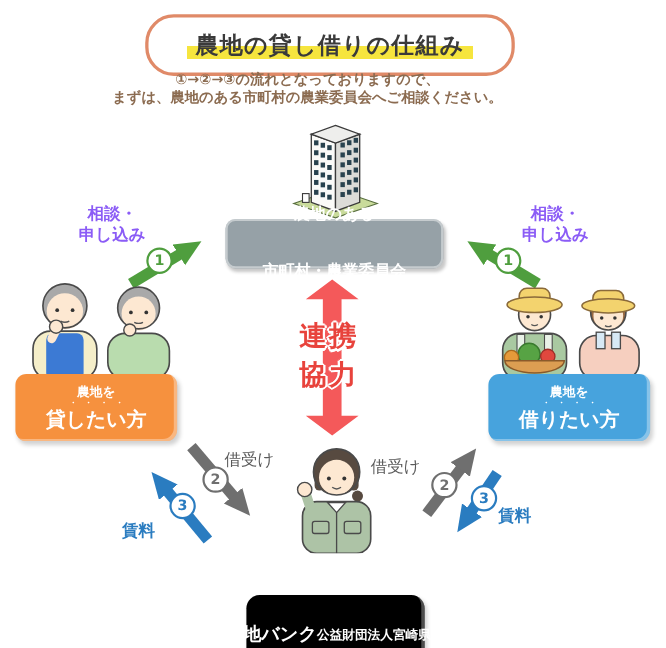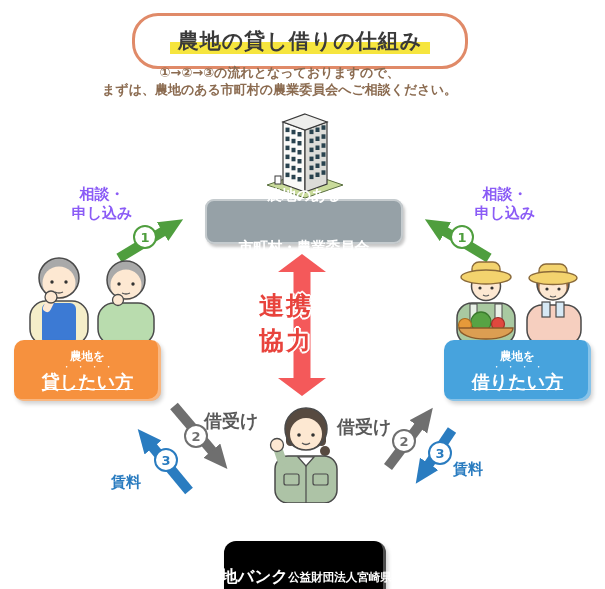--- a/index.html
+++ b/index.html
@@ -25,39 +25,39 @@
     box-shadow:inset 0 0 0 2px rgba(255,255,255,.45), 2px 3px 3px rgba(0,0,0,.22);
     gap:33px;
   }
   .party-box{
     width:147px;height:61px;border-radius:10px;color:#fff;text-align:left;
     display:flex;flex-direction:column;align-items:center;justify-content:center;
     box-shadow:inset -3px -2px 0 rgba(255,255,255,.35), 2px 3px 4px rgba(0,0,0,.18);
   }
   .party-box .small{font-size:11.5px;font-weight:bold;line-height:13px;}
   .party-box .dots{font-size:9px;line-height:8px;letter-spacing:5px;text-indent:5px;}
-  .party-box .main{font-size:18px;font-weight:bold;line-height:21px;text-decoration:underline;}
+  .party-box .main{font-size:18px;font-weight:bold;line-height:21px;}
   .lender{left:14px;top:340px;background:#f6913e;}
   .borrower{left:444px;top:340px;background:#47a3dd;}
   .bank-box{
     left:224px;top:497px;width:162px;height:72px;background:#000000;border-radius:12px;
     display:flex;flex-direction:row;align-items:center;justify-content:center;
     color:#fff;text-align:center;
     box-shadow:inset -3px -2px 0 rgba(255,255,255,.3), 2px 3px 4px rgba(0,0,0,.18);
     margin-top:44px;
   }
   .bank-box .name{font-size:16.5px;font-weight:bold;line-height:22px;white-space:nowrap;}
   .bank-box .org{font-size:11.5px;font-weight:bold;line-height:14.5px;white-space:nowrap;}
   .consult-label{width:100px;text-align:center;color:#8b5cf6;font-size:15px;
     font-weight:bold;line-height:19px;}
-  .coop-label{left:234px;top:288px;width:104px;text-align:center;color:#e8433c;
+  .coop-label{left:247px;top:288px;width:104px;text-align:center;color:#e8433c;
     font-size:25px;font-weight:bold;line-height:35px;letter-spacing:2px;
     text-shadow:-2px 0 #fff,2px 0 #fff,0 -2px #fff,0 2px #fff,
       -1px -1px #fff,1px -1px #fff,-1px 1px #fff,1px 1px #fff;}
-  .lease-label{color:#5a5a5a;font-size:18px;font-weight:bold;white-space:nowrap;}
+  .lease-label{color:#5a5a5a;font-size:15px;font-weight:normal;white-space:nowrap;}
   .rent-label{color:#2a7cc0;font-size:15px;font-weight:bold;white-space:nowrap;}
   .stepnum{
     width:24px;height:24px;border-radius:50%;background:#fff;box-sizing:border-box;
     display:flex;align-items:center;justify-content:center;
     font-size:13px;font-weight:bold;
   }
   .step-green{border:2.5px solid #4f9e3e;color:#4f9e3e;}
   .step-gray{border:2.5px solid #6f6f6f;color:#6f6f6f;}
   .step-blue{border:2.5px solid #2a7cc0;color:#2a7cc0;}
   svg{display:block;}

